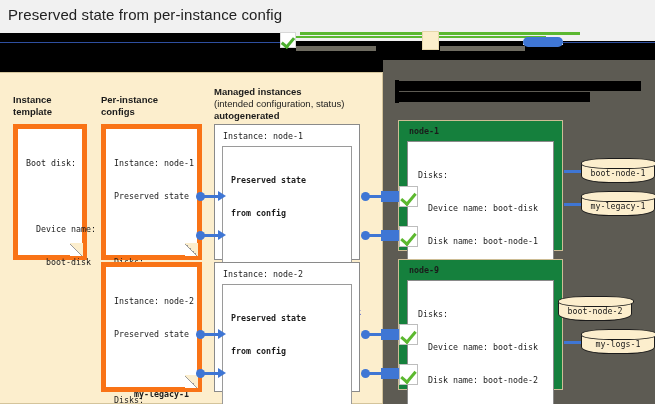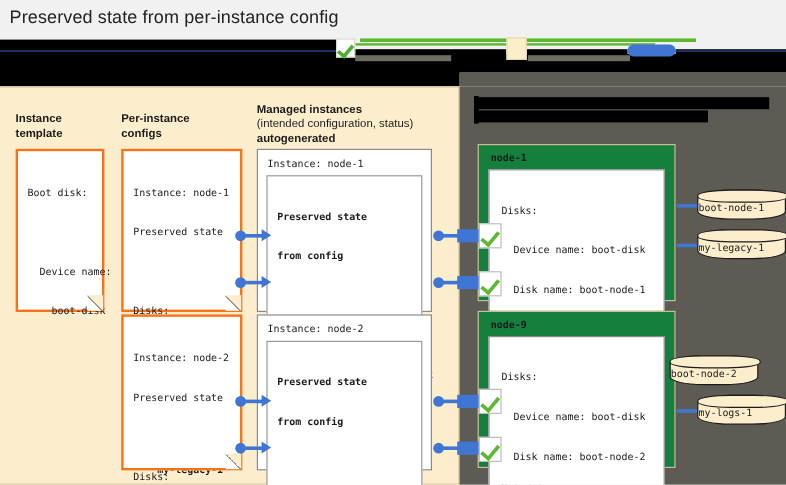--- a/index.html
+++ b/index.html
@@ -64,21 +64,21 @@
   
   .col-head {
     position:absolute; font-size:9.5px; font-weight:bold; color:#1b1b1b; line-height:12px;
   }
   .h-template { left:13px; top:94px; }
   .h-perinst  { left:101px; top:94px; }
   .h-managed  { left:214px; top:86px; }
 
   
   .doc {
-    position:absolute; background:#fff; border:2px solid #f97316;
+    position:absolute; background:#fff; border:5px solid #f97316;
     font-family:"DejaVu Sans Mono", monospace; font-size:8.3px; line-height:11px; color:#1b1b1b;
     padding:7px 6px 7px 8px; white-space:pre;
   }
   .doc .fold{
     position:absolute; right:-1px; bottom:-1px; width:13px; height:13px;
     background:linear-gradient(225deg,#fceecd 0 50%, #9a9a9a 50% 56%, #fff 56% 100%);
   }
 
   .doc-template { left:13px; top:124px; width:74px; height:136px; }
   .doc-cfg1     { left:101px; top:124px; width:101px; height:136px; }
@@ -132,21 +132,21 @@
     content:""; position:absolute; left:4px; top:3px;
     width:6px; height:12px; border:solid #5cb82f; border-width:0 3.4px 3.4px 0;
     transform:rotate(40deg);
   }
 
   
   .cyl {
     position:absolute; width:74px; height:25px; background:#fceecd;
     border:1.2px solid #1b1b1b; border-radius:28px/7px;
     font-family:"DejaVu Sans Mono", monospace; font-size:8.3px; color:#1b1b1b;
-    display:flex; align-items:center; padding-top:4px;
+    display:flex; align-items:center; justify-content:center; padding-top:4px;
   }
   .cyl::before{
     content:""; position:absolute; left:-1.2px; top:-1.2px; width:74px; height:9px;
     border:1.2px solid #1b1b1b; border-radius:28px/5px; background:#fceecd;
   }
   .cyl span { position:relative; z-index:2; }
 </style>
 </head>
 <body>
 

